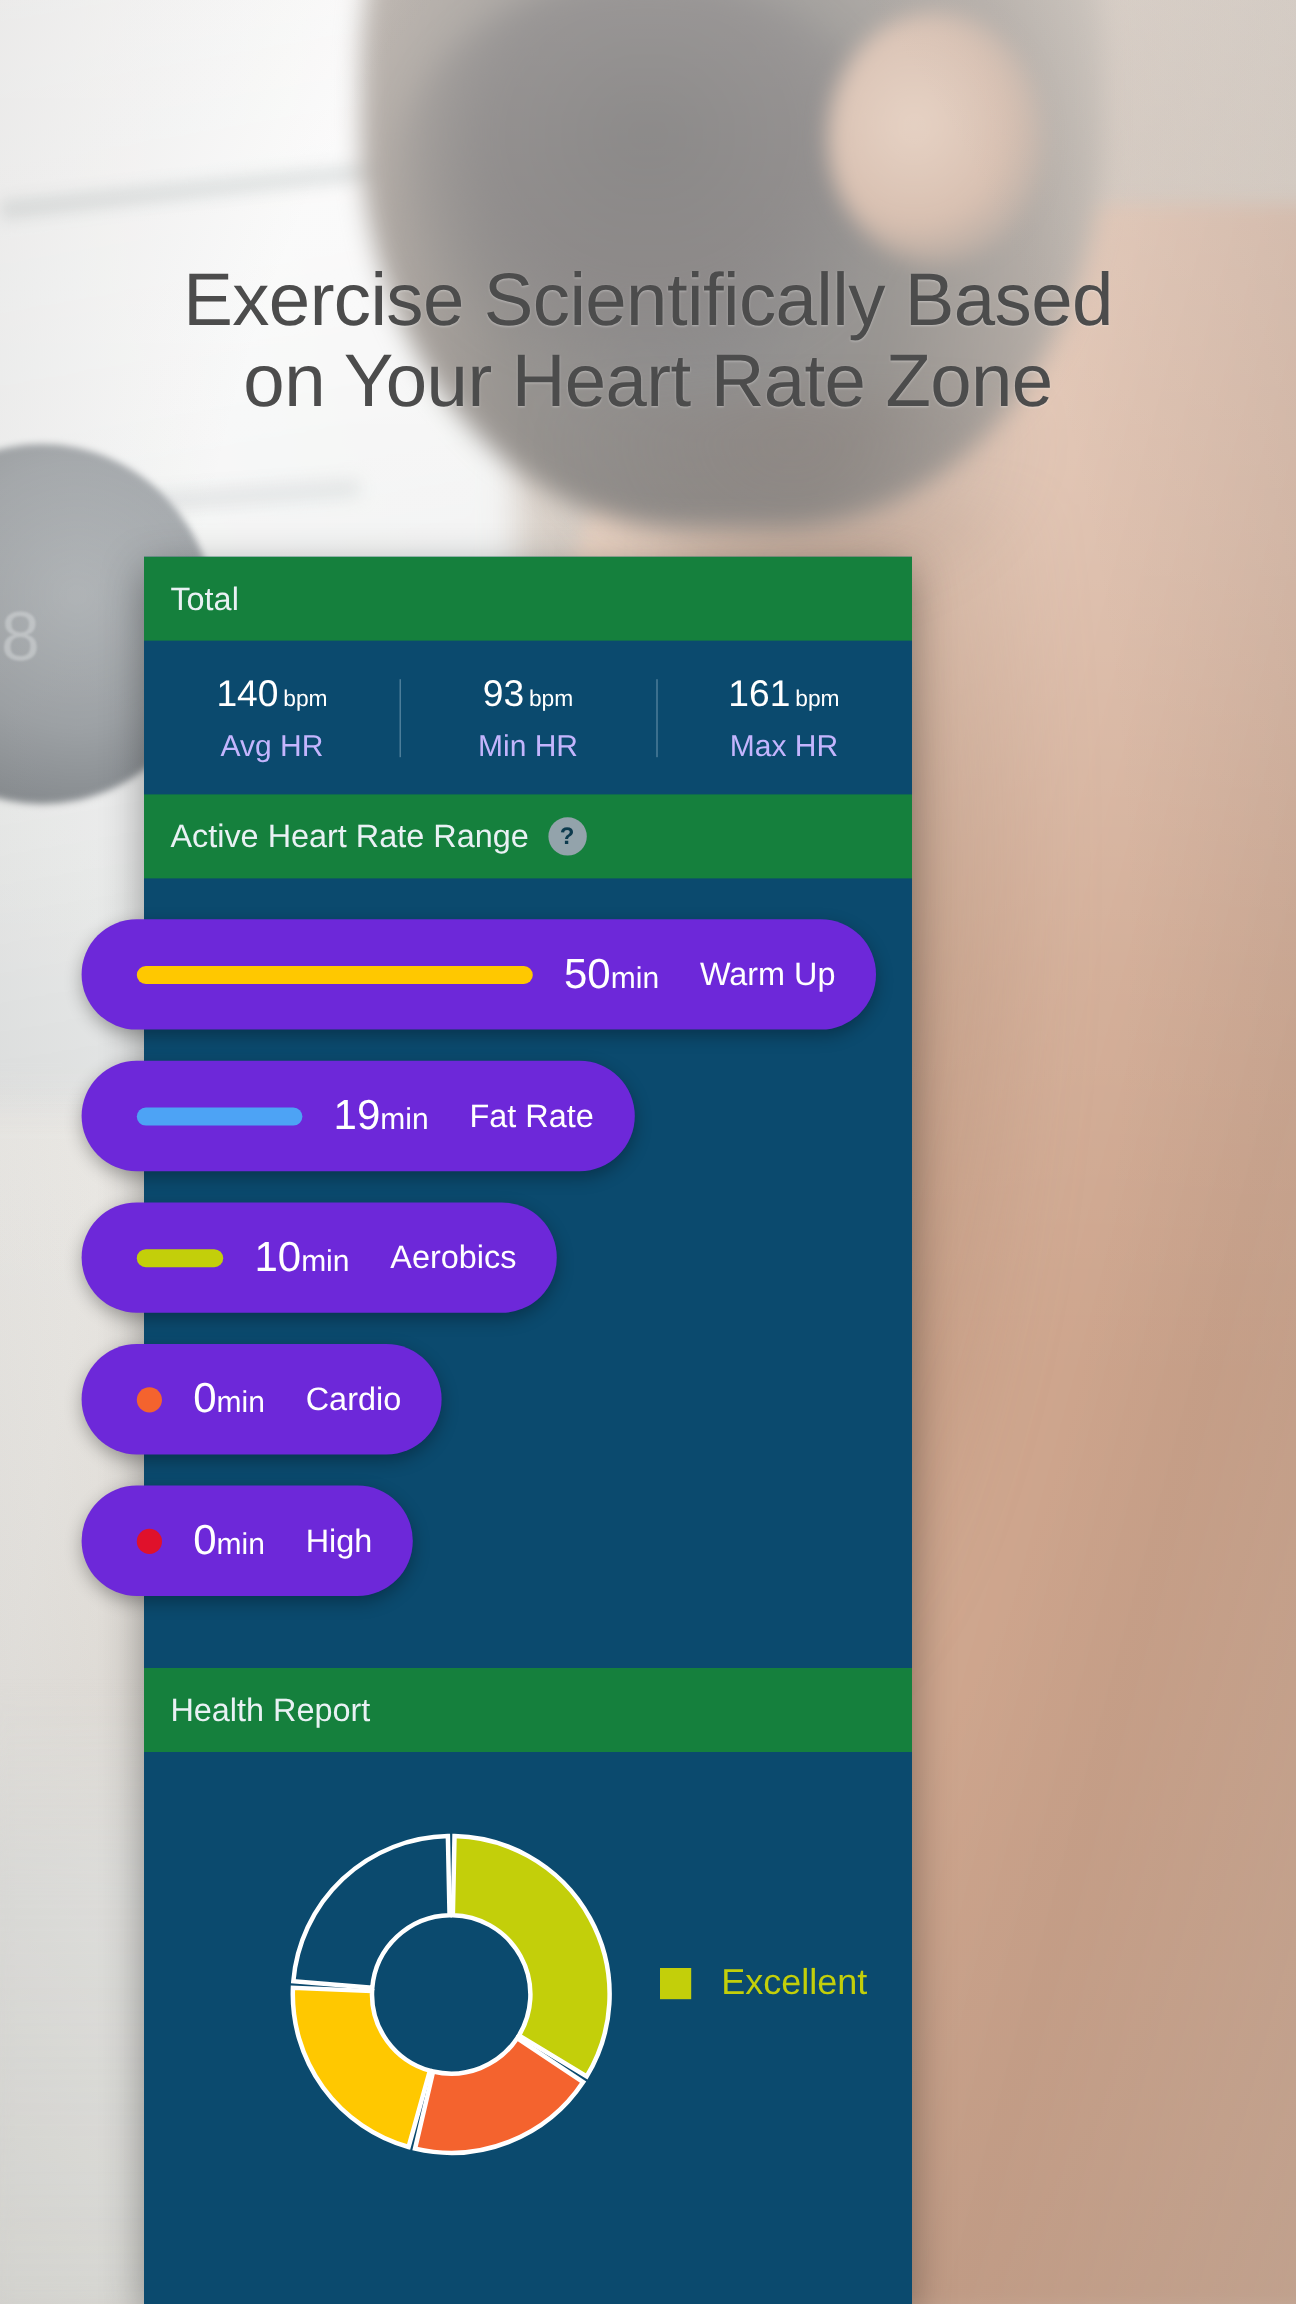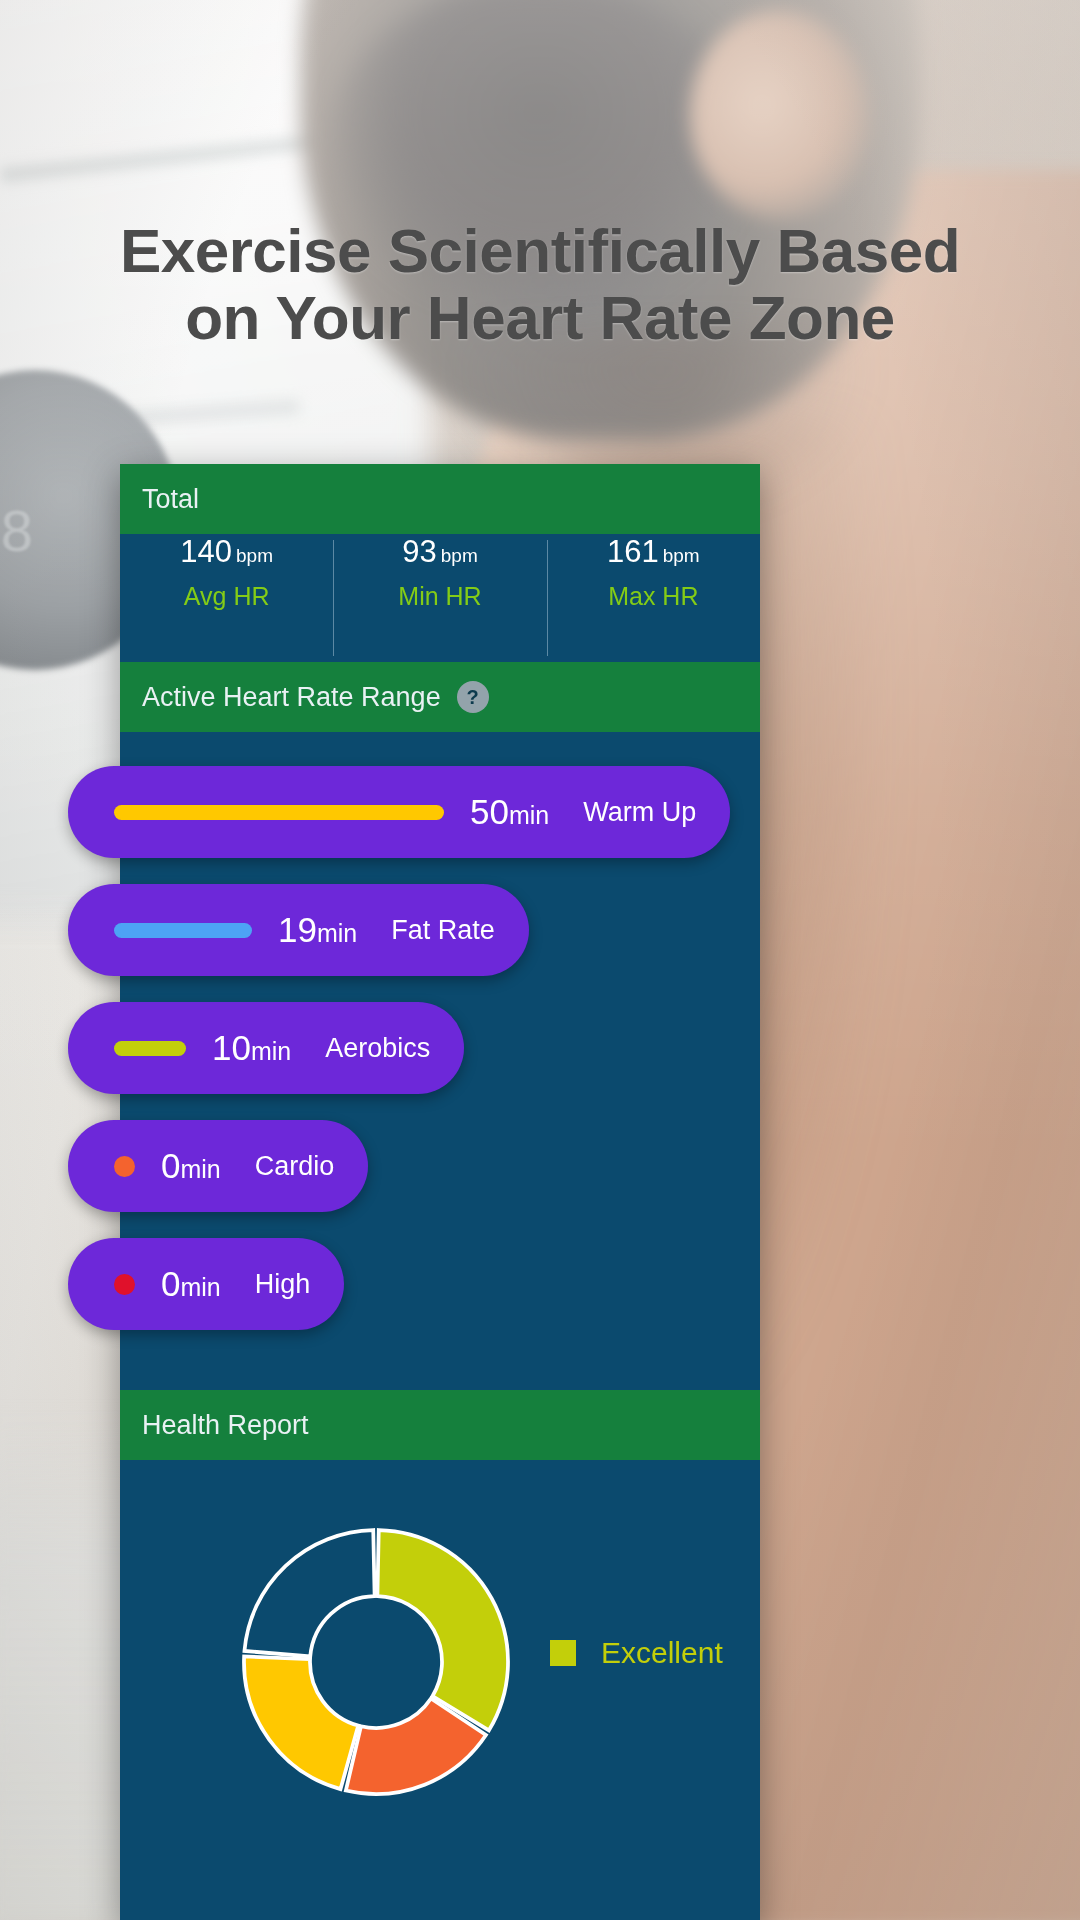--- a/index.html
+++ b/index.html
@@ -106,21 +106,21 @@
     background:linear-gradient(180deg, rgba(255,255,255,.40) 0%, rgba(255,255,255,.26) 24%, rgba(255,255,255,.10) 42%, rgba(255,255,255,0) 60%);
   }
 
   
   #headline {
     position:absolute; left:0; right:0; top:218px;
     text-align:center;
     color:#4c4c4c;
     font-size:62px;
     line-height:1.08;
-    font-weight:700;
+    font-weight:400;
     letter-spacing:-0.5px;
     text-shadow:0 1px 2px rgba(255,255,255,.35);
   }
   #headline .ln { display:block; }
 
   
   #app-card {
     position:absolute; left:120px; top:464px; width:640px; height:1460px;
     background:#0b4a6e;
     box-shadow:0 10px 34px rgba(0,0,0,.38);
@@ -139,30 +139,30 @@
     width:32px; height:32px; border-radius:50%;
     background:#93a3ab; color:#0c3a4d;
     font-size:20px; font-weight:700;
     display:flex; align-items:center; justify-content:center;
     margin-left:16px; flex:none;
   }
 
   
   #stats-row {
     background:#0b4a6e;
-    display:flex; height:128px; 
+    display:flex; height:128px; align-items:center;
   }
   .stat { flex:1; text-align:center; position:relative; }
   .stat + .stat::before {
     content:""; position:absolute; left:0; top:6px; bottom:6px; width:1px;
     background:rgba(190,215,230,.45);
   }
   .stat .val { color:#ffffff; font-size:31px; font-weight:400; }
   .stat .val .unit { font-size:19px; margin-left:4px; }
-  .stat .lbl { color:#84cc16; font-size:25px; margin-top:12px; }
+  .stat .lbl { color:#c4b5fd; font-size:25px; margin-top:12px; }
 
   
   #zone-list { position:relative; padding:34px 0 34px 0; }
   .zone-row {
     position:relative;
     height:92px;
     margin-bottom:26px;
     display:flex; align-items:center;
   }
   .zone-pill {

